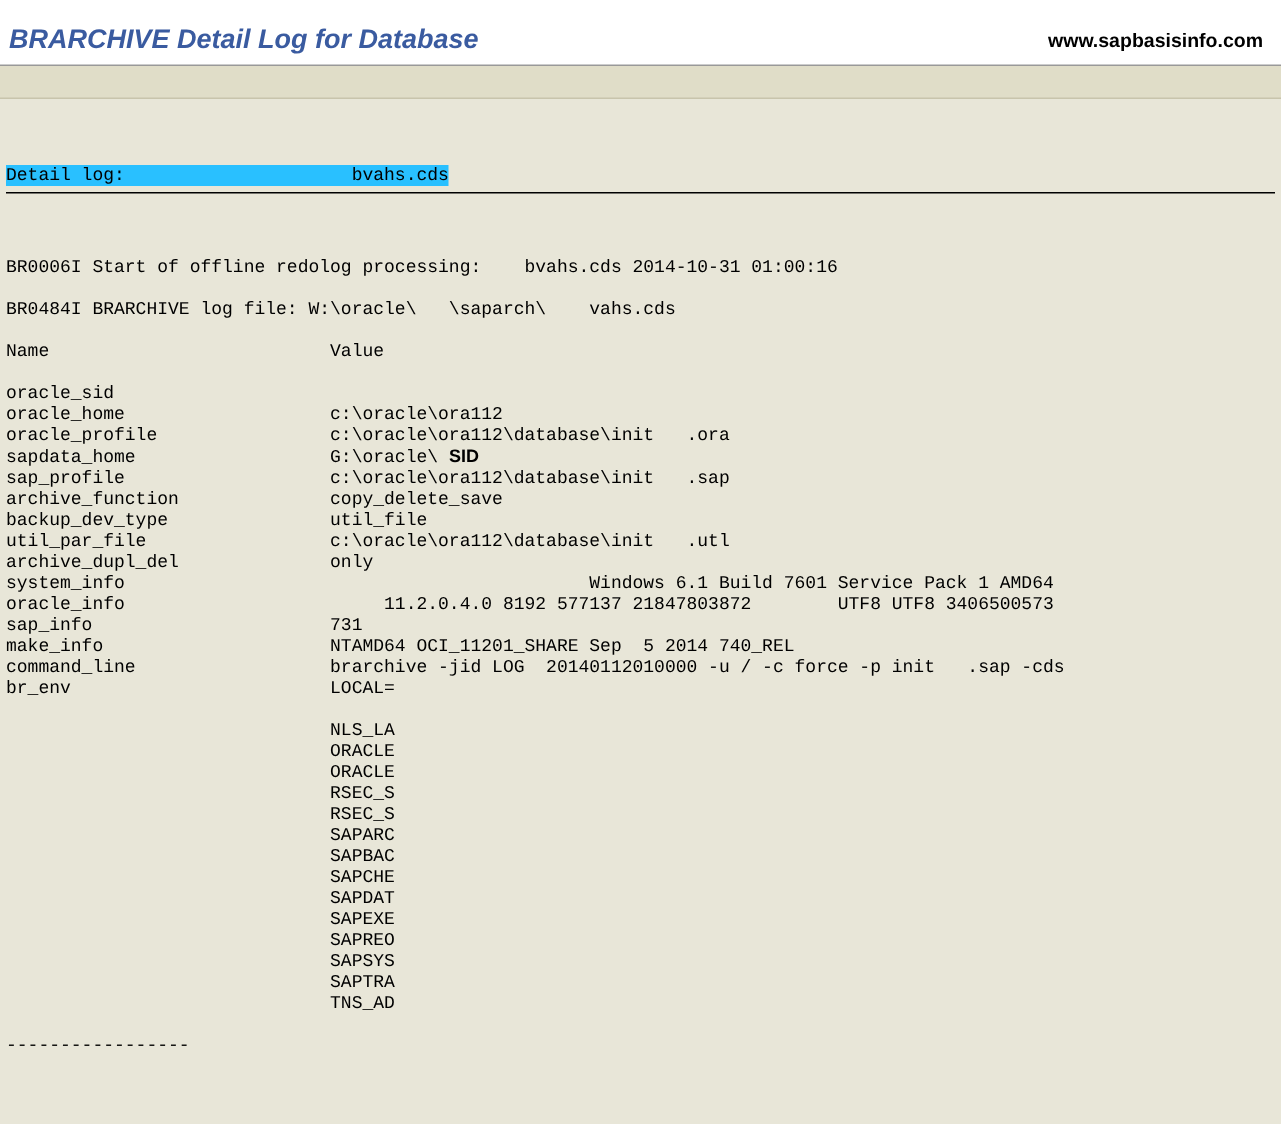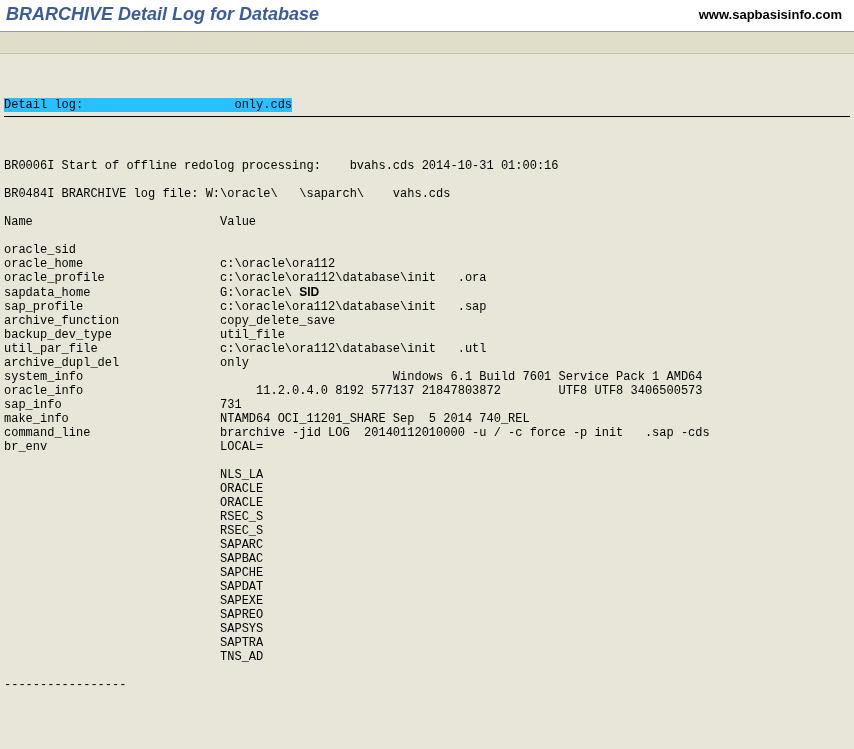--- a/index.html
+++ b/index.html
@@ -7,21 +7,21 @@
       font-family: Arial, sans-serif;
       background: #e8e6d8;
       width: 854px;
       height: 749px;
       overflow: hidden;
     }
     .header-bar {
       display: flex;
       justify-content: space-between;
       align-items: center;
-      padding: 4px 12px 6px 6px;
+      padding: 16px 12px 6px 6px;
       background: #ffffff;
       border-bottom: 1px solid #999;
     }
     .page-title {
       color: #3a5ba0;
       font-style: italic;
       font-weight: bold;
       font-size: 18px;
     }
     .site-url {
@@ -58,21 +58,21 @@
 </head>
 <body>
 
 <div class="header-bar">
   <div class="page-title">BRARCHIVE Detail Log for Database</div>
   <div class="site-url">www.sapbasisinfo.com</div>
 </div>
 <div class="toolbar-strip"></div>
 
 <div class="content">
-<span class="blue-highlight">Detail log:                     only.cds</span>
+<span class="blue-highlight">Detail log:                     bvahs.cds</span>
 <hr class="divider">
 <span class="mono-line"> </span>
 <span class="mono-line">BR0006I Start of offline redolog processing:    bvahs.cds 2014-10-31 01:00:16</span>
 <span class="mono-line">BR0484I BRARCHIVE log file: W:\oracle\   \saparch\    vahs.cds</span>
 <span class="mono-line"><span>Name</span>                          <span>Value</span></span>
 <div id="params-block"><span class="mono-line">oracle_sid                    </span><span class="mono-line">oracle_home                   c:\oracle\ora112</span><span class="mono-line">oracle_profile                c:\oracle\ora112\database\init   .ora</span><span class="mono-line">sapdata_home                  G:\oracle\ <span class="sid-bold">SID</span></span><span class="mono-line">sap_profile                   c:\oracle\ora112\database\init   .sap</span><span class="mono-line">archive_function              copy_delete_save</span><span class="mono-line">backup_dev_type               util_file</span><span class="mono-line">util_par_file                 c:\oracle\ora112\database\init   .utl</span><span class="mono-line">archive_dupl_del              only</span><span class="mono-line">system_info                                           Windows 6.1 Build 7601 Service Pack 1 AMD64</span><span class="mono-line">oracle_info                        11.2.0.4.0 8192 577137 21847803872        UTF8 UTF8 3406500573</span><span class="mono-line">sap_info                      731</span><span class="mono-line">make_info                     NTAMD64 OCI_11201_SHARE Sep  5 2014 740_REL</span><span class="mono-line">command_line                  brarchive -jid LOG  20140112010000 -u / -c force -p init   .sap -cds</span><span class="mono-line">br_env                        LOCAL=</span></div>
 <div id="env-block"><span class="mono-line">                              NLS_LA</span><span class="mono-line">                              ORACLE</span><span class="mono-line">                              ORACLE</span><span class="mono-line">                              RSEC_S</span><span class="mono-line">                              RSEC_S</span><span class="mono-line">                              SAPARC</span><span class="mono-line">                              SAPBAC</span><span class="mono-line">                              SAPCHE</span><span class="mono-line">                              SAPDAT</span><span class="mono-line">                              SAPEXE</span><span class="mono-line">                              SAPREO</span><span class="mono-line">                              SAPSYS</span><span class="mono-line">                              SAPTRA</span><span class="mono-line">                              TNS_AD</span></div>
 <span class="mono-line">-----------------</span>
 
 

